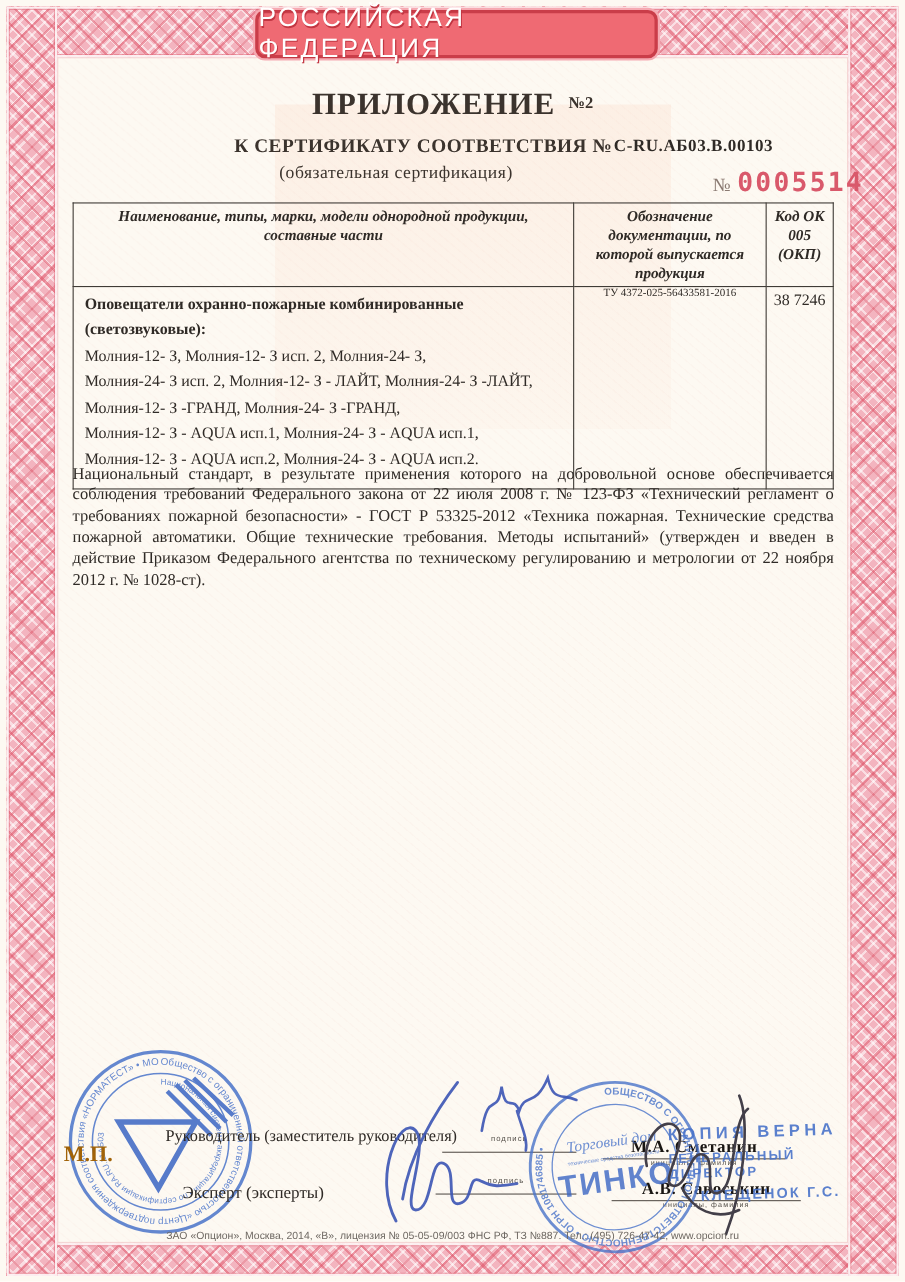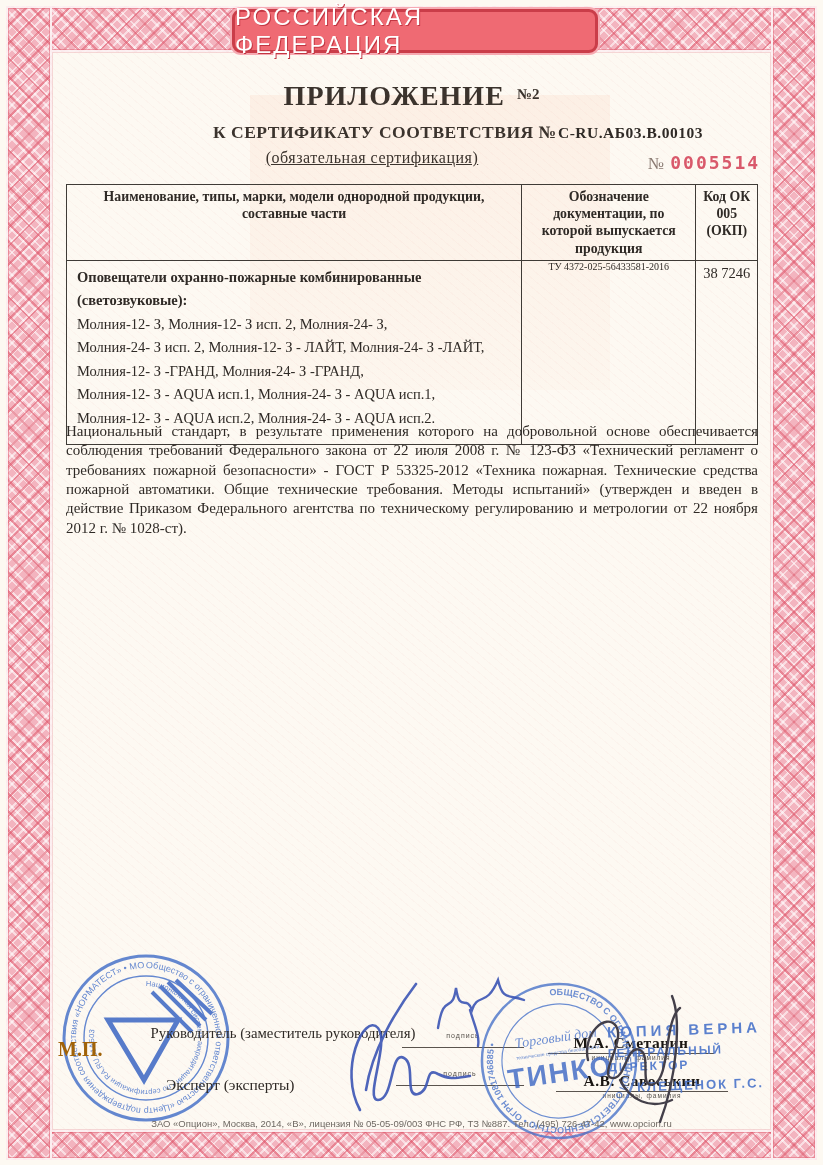--- a/index.html
+++ b/index.html
@@ -37,32 +37,32 @@
     text-shadow:1px 1px 0 #c23642;}
 
   
   .doc-title{position:absolute;left:0;top:80px;width:100%;text-align:center;
     color:#3b332d;font-weight:bold;font-size:28px;letter-spacing:1px;}
   .doc-title .no{font-size:15px;letter-spacing:0;vertical-align:6px;margin-left:12px;}
   .cert-line{position:absolute;left:213px;top:122px;color:#3b332d;
     font-weight:bold;font-size:17.5px;letter-spacing:.5px;}
   .cert-number{position:absolute;left:558px;top:124px;color:#2f2a26;
     font-weight:bold;font-size:15.5px;letter-spacing:.5px;}
-  .cert-type{position:absolute;left:12px;top:149px;width:720px;text-align:center;
-    color:#3b332d;font-size:16px;letter-spacing:.5px;text-decoration:underline;}
+  .cert-type{position:absolute;left:0;top:149px;width:720px;text-align:center;
+    color:#3b332d;font-size:16px;letter-spacing:.5px;}
   .blank-no{position:absolute;left:648px;top:152px;font-size:17px;color:#8a7a72;}
   .blank-no b{font-family:"DejaVu Sans Mono",monospace;font-weight:bold;
-    color:#d9596b;font-size:18px;letter-spacing:2px;margin-left:6px;}
+    color:#d9596b;font-size:24px;letter-spacing:2px;margin-left:6px;}
 
   
   table.main{position:absolute;left:66px;top:184px;width:692px;
     border-collapse:collapse;color:#2f2a26;}
   table.main th, table.main td{border:1.6px solid #3f3b36;vertical-align:top;}
   table.main th{font-size:13.8px;font-weight:bold;text-align:center;
-    padding:3px 6px;line-height:1.25;}
+    padding:3px 6px;line-height:1.25;font-style:italic;}
   td.prod{width:446px;padding:5px 10px 14px 10px;font-size:14.5px;line-height:1.62;}
   td.docref{width:192px;text-align:center;padding:0 4px;font-size:10px;}
   td.okp{width:52px;text-align:center;padding:4px 2px;font-size:14.5px;}
   .prod-title{font-weight:bold;}
   .prod-line{white-space:nowrap;}
 
   
   .standard{position:absolute;left:66px;top:422px;width:692px;
     font-size:15px;line-height:1.29;text-align:justify;color:#2f2a26;}
 

